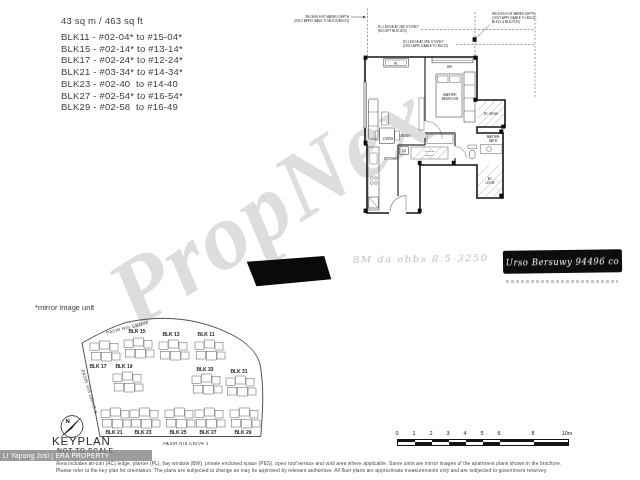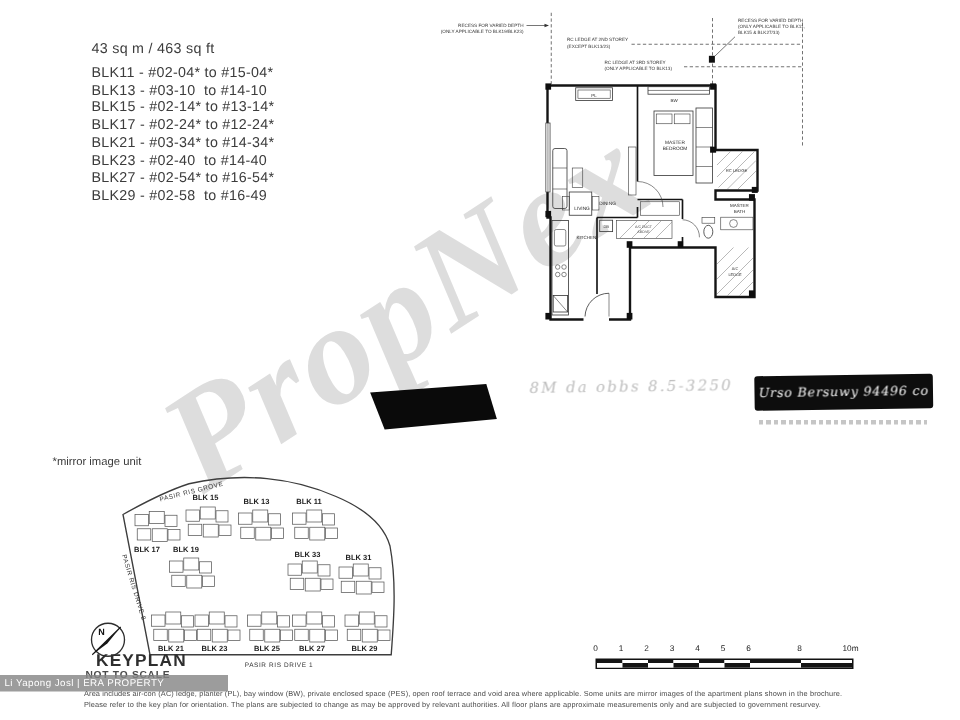--- a/index.html
+++ b/index.html
@@ -6,21 +6,21 @@
   html,body{background:#ddd}
   .page{position:relative;width:640px;height:480px;background:#fff;overflow:hidden;
         font-family:"Liberation Sans",sans-serif;color:#3c3c3c}
   
   .wm-propnex{position:absolute;left:118px;top:248px;z-index:1;font:bold italic 95px "Liberation Serif",serif;
       color:rgba(155,155,155,.34);white-space:nowrap;transform:rotate(-33deg);transform-origin:left center;
       letter-spacing:2px;pointer-events:none}
   
   .hdr{position:absolute;left:61px;top:11px;z-index:2}
   .type-title{font-size:13px;font-weight:bold;letter-spacing:.6px;color:#3a3a3a}
-  .area-line{font-size:9.5px;margin-top:16px;letter-spacing:.2px}
+  .area-line{font-size:9.5px;margin-top:4px;letter-spacing:.2px}
   .blk-list{margin-top:5px}
   .blk-line{font-size:9.5px;line-height:11.7px;letter-spacing:.2px;white-space:pre}
   .mirror-note{position:absolute;left:35px;top:303px;font-size:7.5px;z-index:2;color:#3a3a3a}
   
   .plan-svg{position:absolute;left:240px;top:5px;z-index:2}
   .ann{font-size:3.1px;fill:#333;font-family:"Liberation Sans",sans-serif}
   .lb{font-family:"Liberation Sans",sans-serif;fill:#2b2b2b;text-anchor:middle}
   .s32{font-size:3.2px}.s30{font-size:3px}.s28{font-size:2.8px}.s26{font-size:2.6px}.s24{font-size:2.4px;fill:#474747}
   .wall{fill:none;stroke:#141414;stroke-width:1.6}
   .iwall{stroke:#141414;stroke-width:1.1}
@@ -41,21 +41,21 @@
       filter:blur(.3px);white-space:nowrap}
   .stamp-subline{position:absolute;left:506px;top:280px;width:112px;height:3px;z-index:3;opacity:.7;
       background:repeating-linear-gradient(90deg,#adadad 0 3px,transparent 3px 5px)}
   
   .kp-svg{position:absolute;left:45px;top:312px;z-index:2}
   .kp-bound{fill:none;stroke:#3d3d3d;stroke-width:.9}
   .kp-bldg{fill:#fff;stroke:#5a5a5a;stroke-width:.5}
   .kp-blk{font:bold 5px "Liberation Sans",sans-serif;fill:#222;text-anchor:middle}
   .kp-street{font:4.3px "Liberation Sans",sans-serif;fill:#333;text-anchor:middle;letter-spacing:.4px}
   .kp-n{font:bold 6px "Liberation Sans",sans-serif;fill:#111}
-  .kp-title{position:absolute;left:64px;top:435px;z-index:2;font-size:11.5px;font-weight:bold;
+  .kp-title{position:absolute;left:52px;top:435px;z-index:2;font-size:11.5px;font-weight:normal;
       letter-spacing:.8px;color:#2e2e2e}
   .kp-nts{position:absolute;left:57px;top:447px;z-index:2;font-size:6.8px;font-weight:bold;
       letter-spacing:.5px;color:#4a4a4a}
   
   .agent-bar{position:absolute;left:0;top:450px;width:152px;height:11px;z-index:4;
       background:rgba(134,134,134,.82);color:#fff;font-size:6.5px;line-height:11px;
       padding-left:3px;letter-spacing:.3px}
   
   .scalebar{position:absolute;left:397px;top:430px;width:182px;height:18px;z-index:2}
   .sb-tick{position:absolute;top:0;transform:translateX(-50%);font-size:5.5px;color:#222}
@@ -70,21 +70,20 @@
 <body>
 
 <div class="page">
 
   <div class="wm-propnex">PropNex</div>
 
   <div class="hdr">
     <div class="area-line">43 sq m / 463 sq ft</div>
     <div class="blk-list">
         <div class="blk-line">BLK11 - #02-04* to #15-04*</div>
-        <div class="blk-line">BLK13 - #03-10  to #14-10</div>
         <div class="blk-line">BLK15 - #02-14* to #13-14*</div>
         <div class="blk-line">BLK17 - #02-24* to #12-24*</div>
         <div class="blk-line">BLK21 - #03-34* to #14-34*</div>
         <div class="blk-line">BLK23 - #02-40  to #14-40</div>
         <div class="blk-line">BLK27 - #02-54* to #16-54*</div>
         <div class="blk-line">BLK29 - #02-58  to #16-49</div>
       </div>
   </div>
 
   <div class="mirror-note">*mirror image unit</div>

